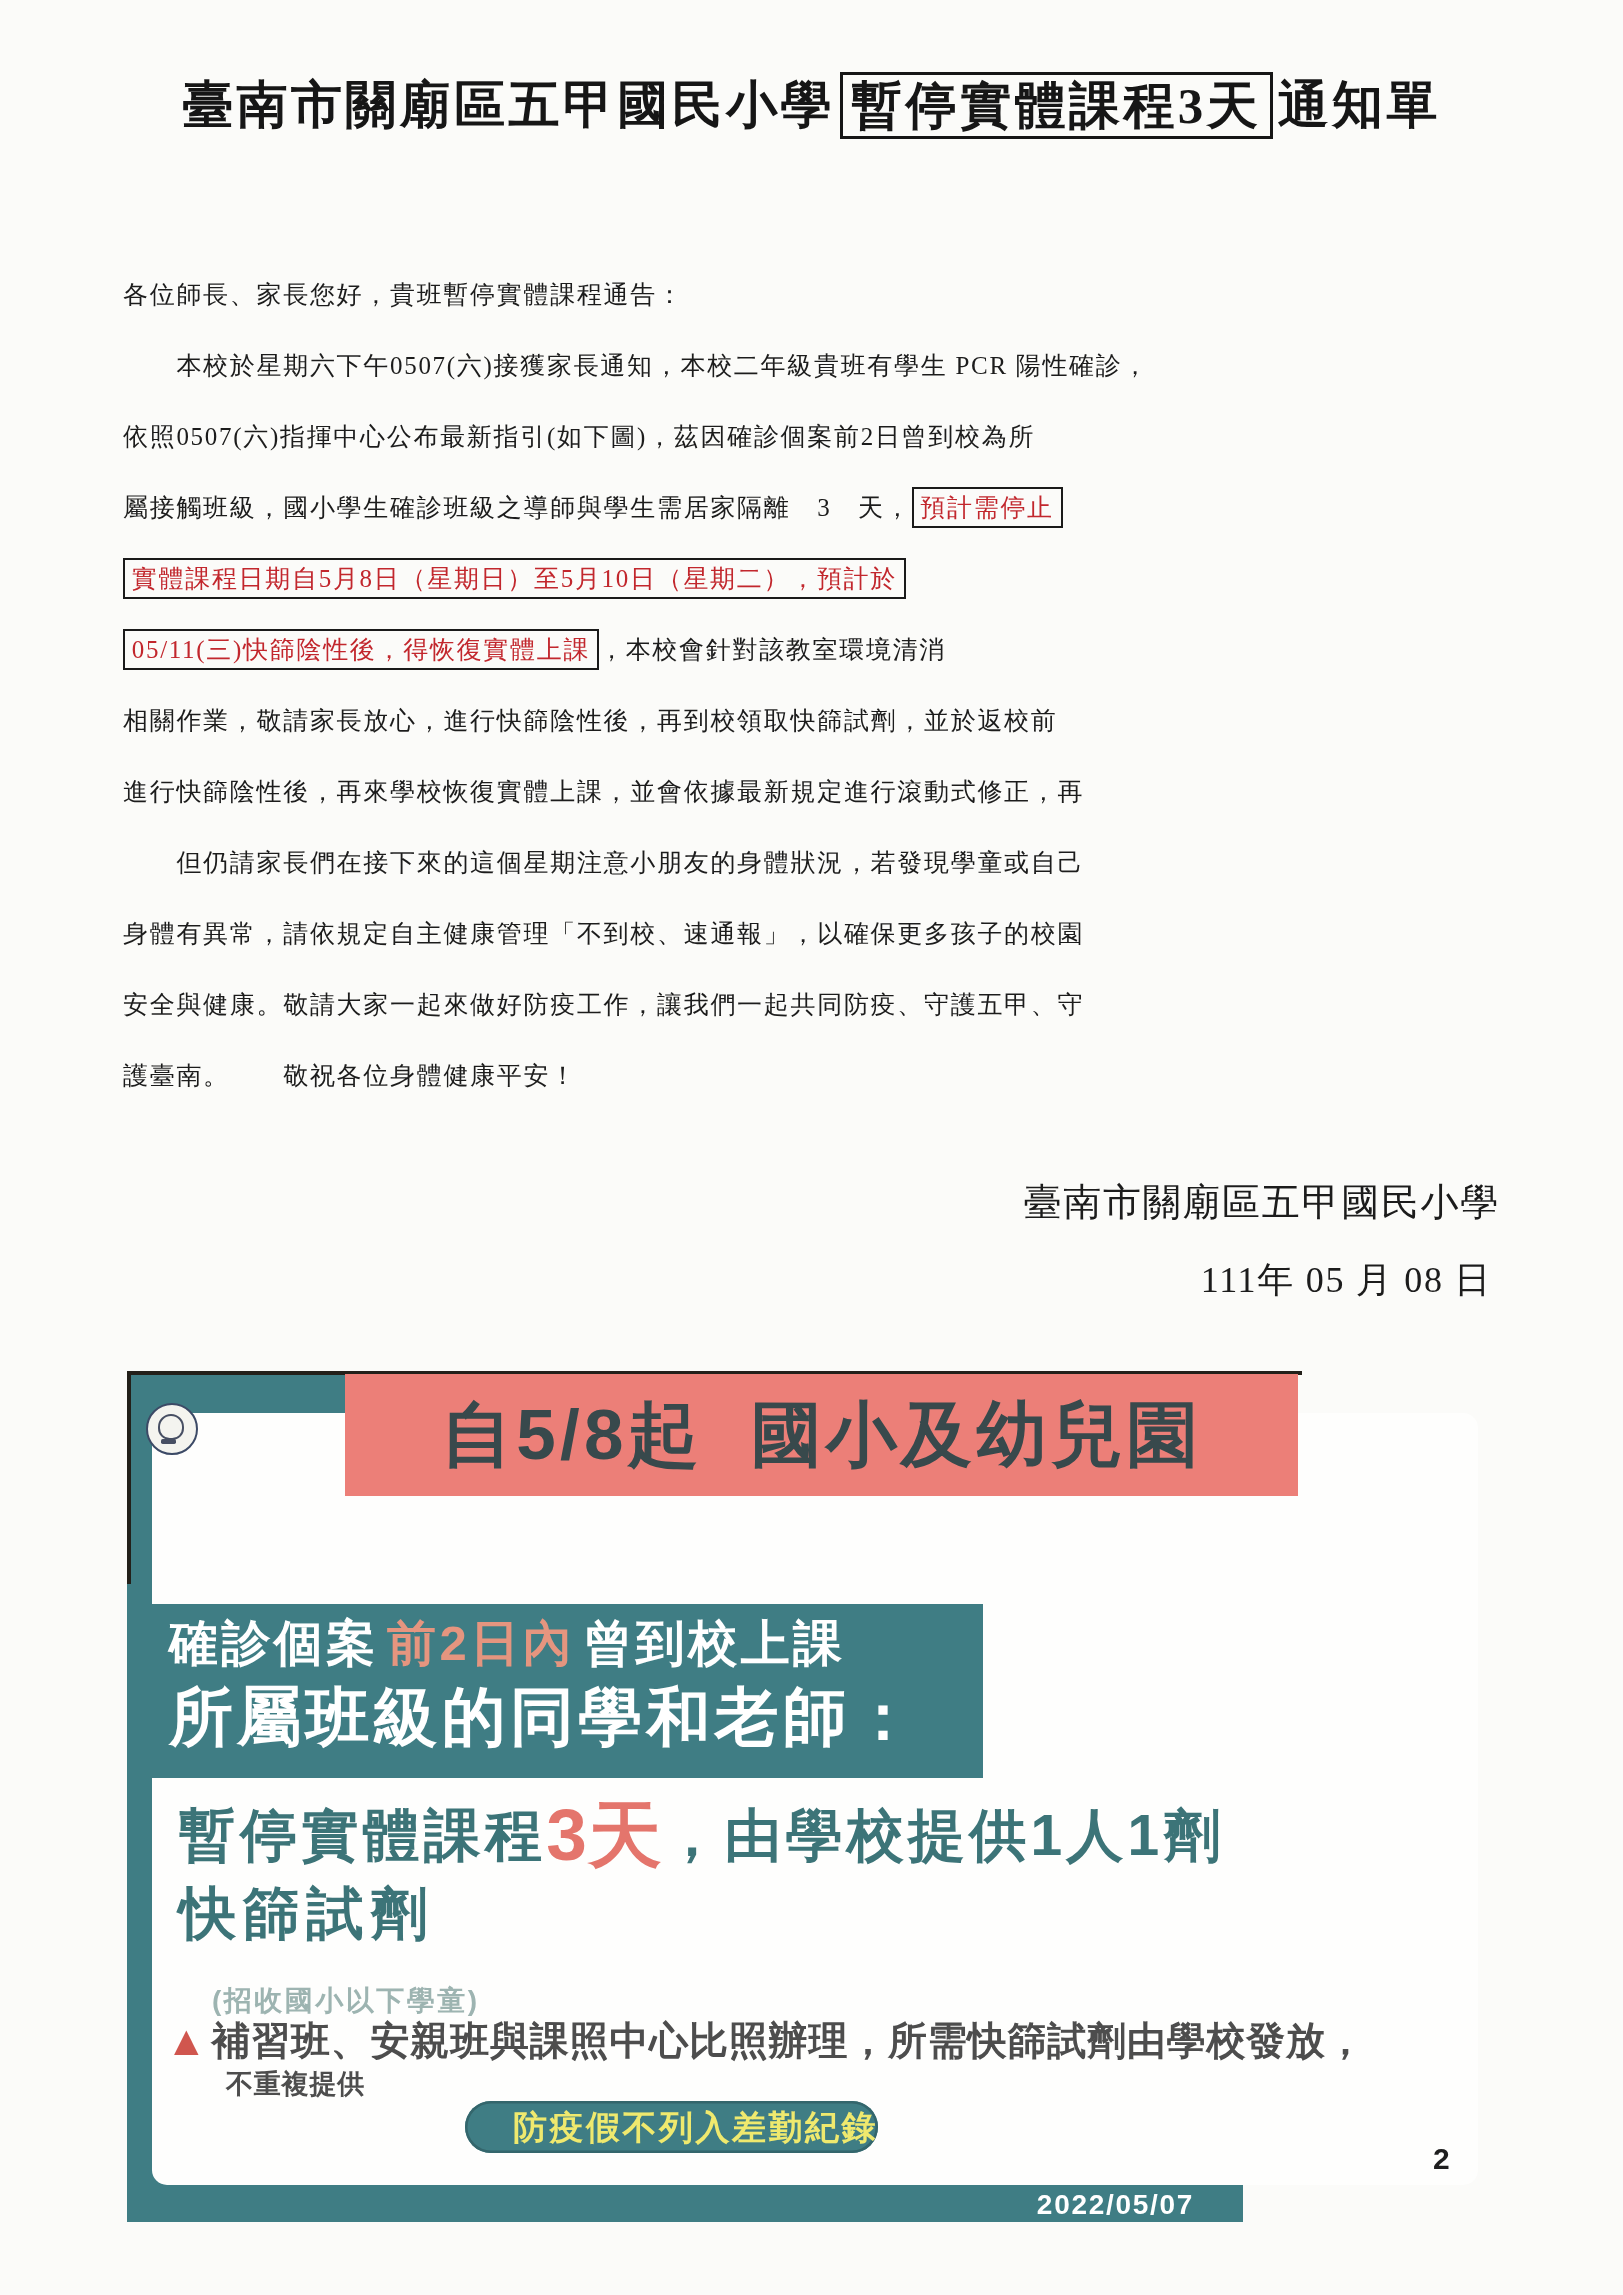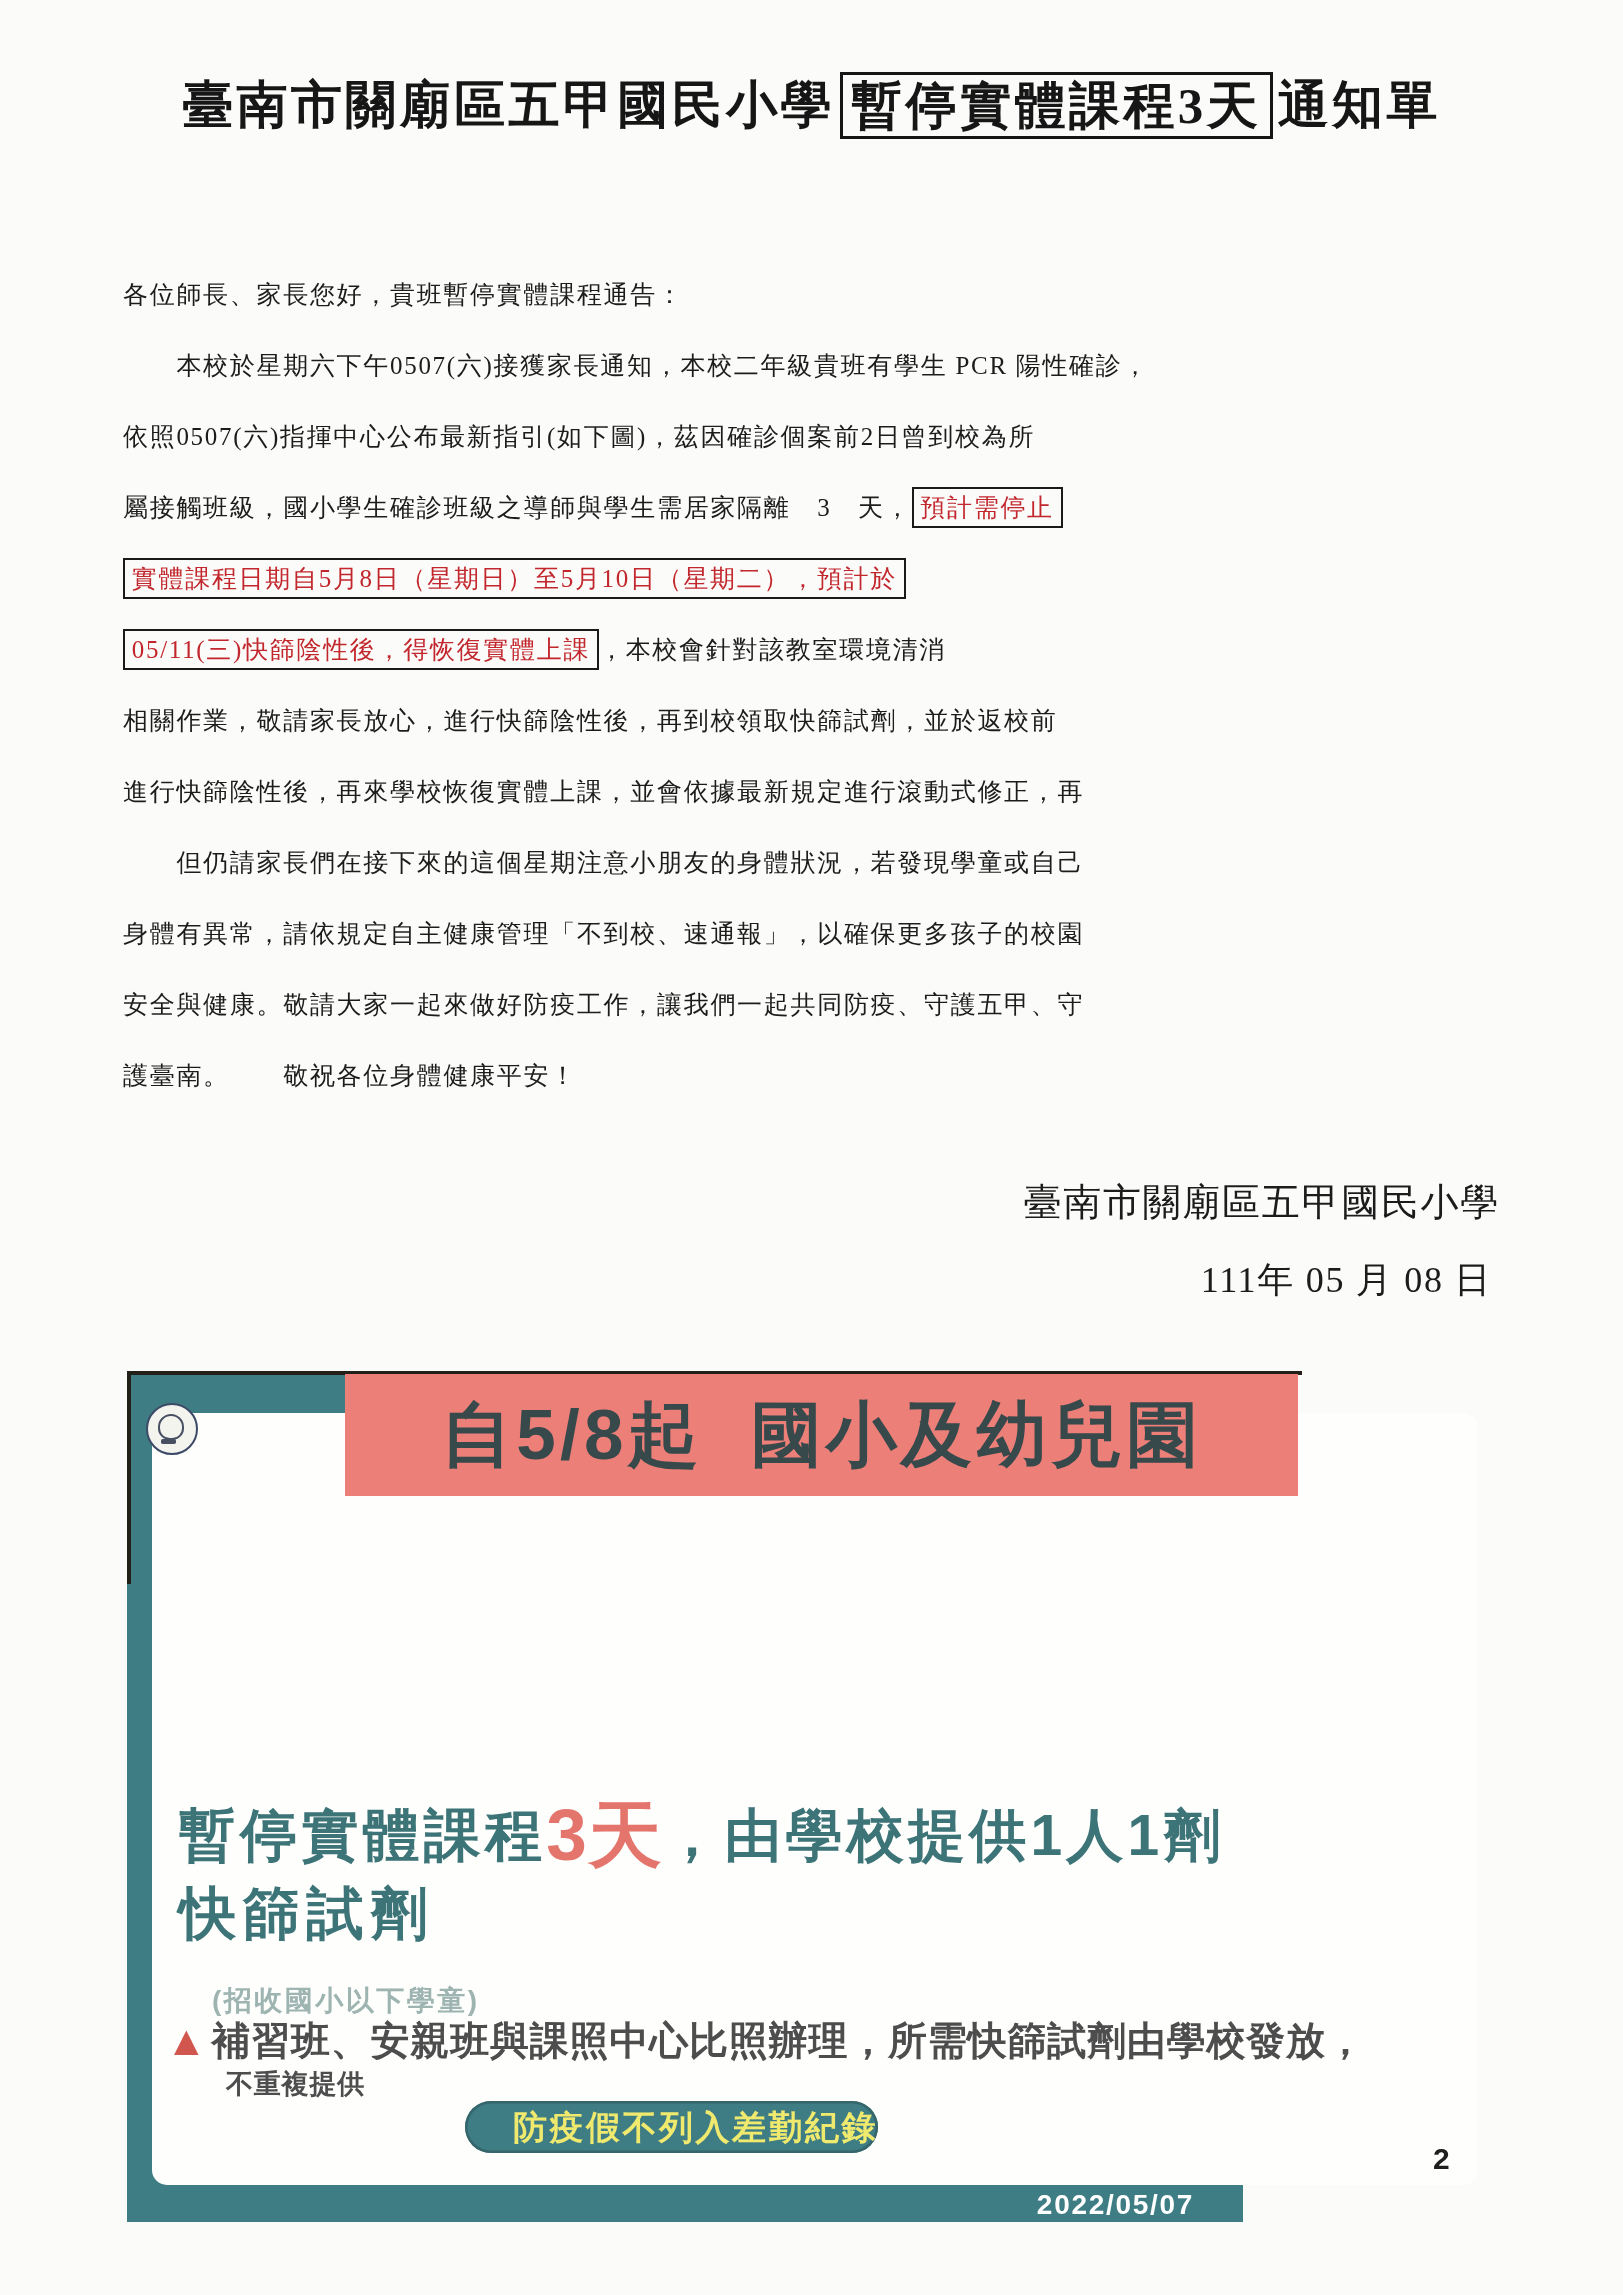--- a/index.html
+++ b/index.html
@@ -181,20 +181,24 @@
     <div class="scan-line-top"></div>
     <div class="scan-line-left"></div>
 
     <div class="poster-logo">
       <span class="logo-core"></span>
       <span class="logo-base"></span>
     </div>
 
     <div class="poster-banner">自5/8起  國小及幼兒園</div>
 
+    <div class="poster-headline">
+      <div class="hl1"><span>確診個案</span><span class="hl-mid">前2日內</span><span>曾到校上課</span></div>
+      <div class="hl2">所屬班級的同學和老師：</div>
+    </div>
 
     <div class="poster-main">
       <div class="main-l1"><span>暫停實體課程</span><span class="main-hl">3天</span><span>，由學校提供1人1劑</span></div>
       <div class="main-l2">快篩試劑</div>
     </div>
 
     <div class="poster-note">(招收國小以下學童)</div>
 
     <div class="poster-bullet">
       <div class="bullet-l1"><span class="bullet-icon">▲</span><span>補習班、安親班與課照中心比照辦理，所需快篩試劑由學校發放，</span></div>

